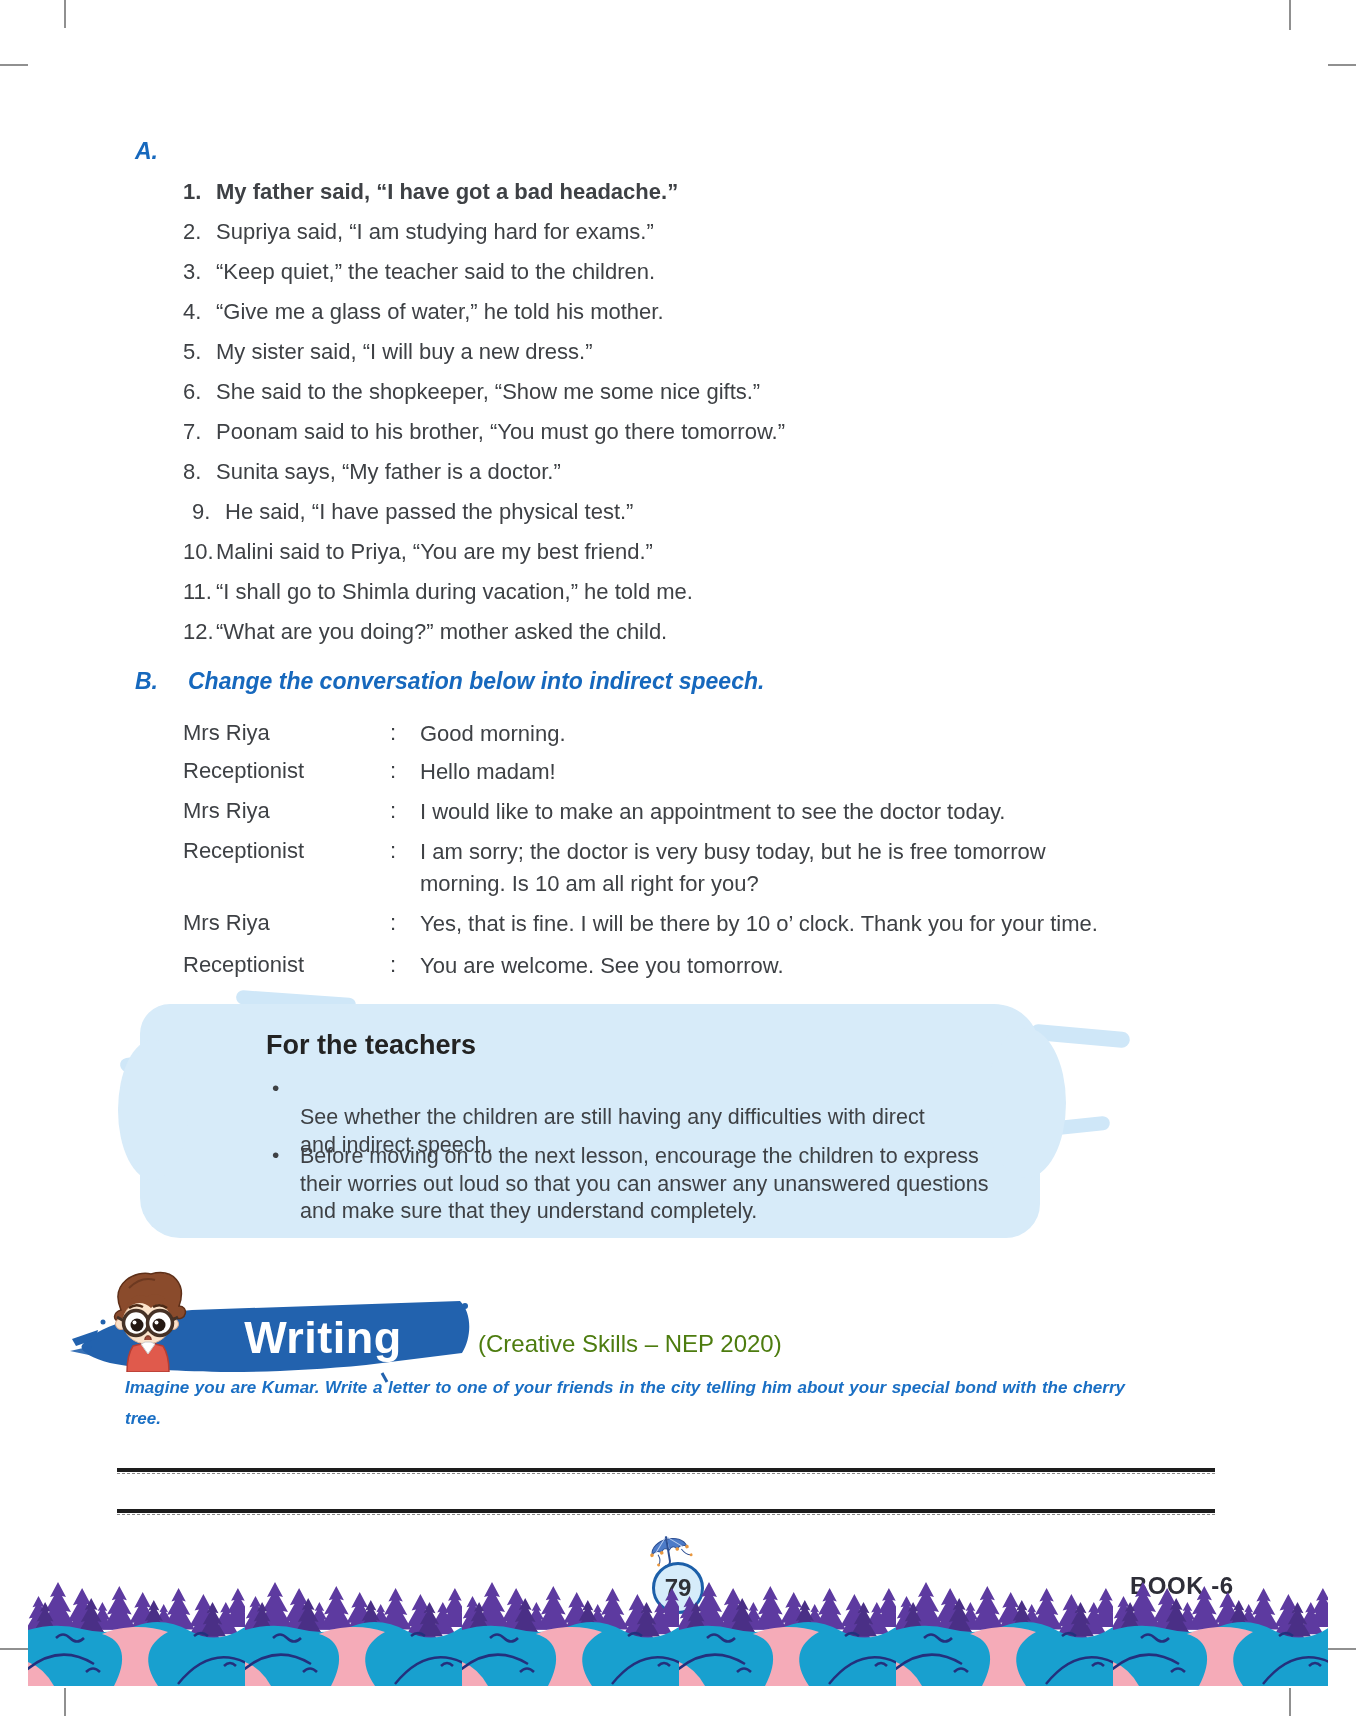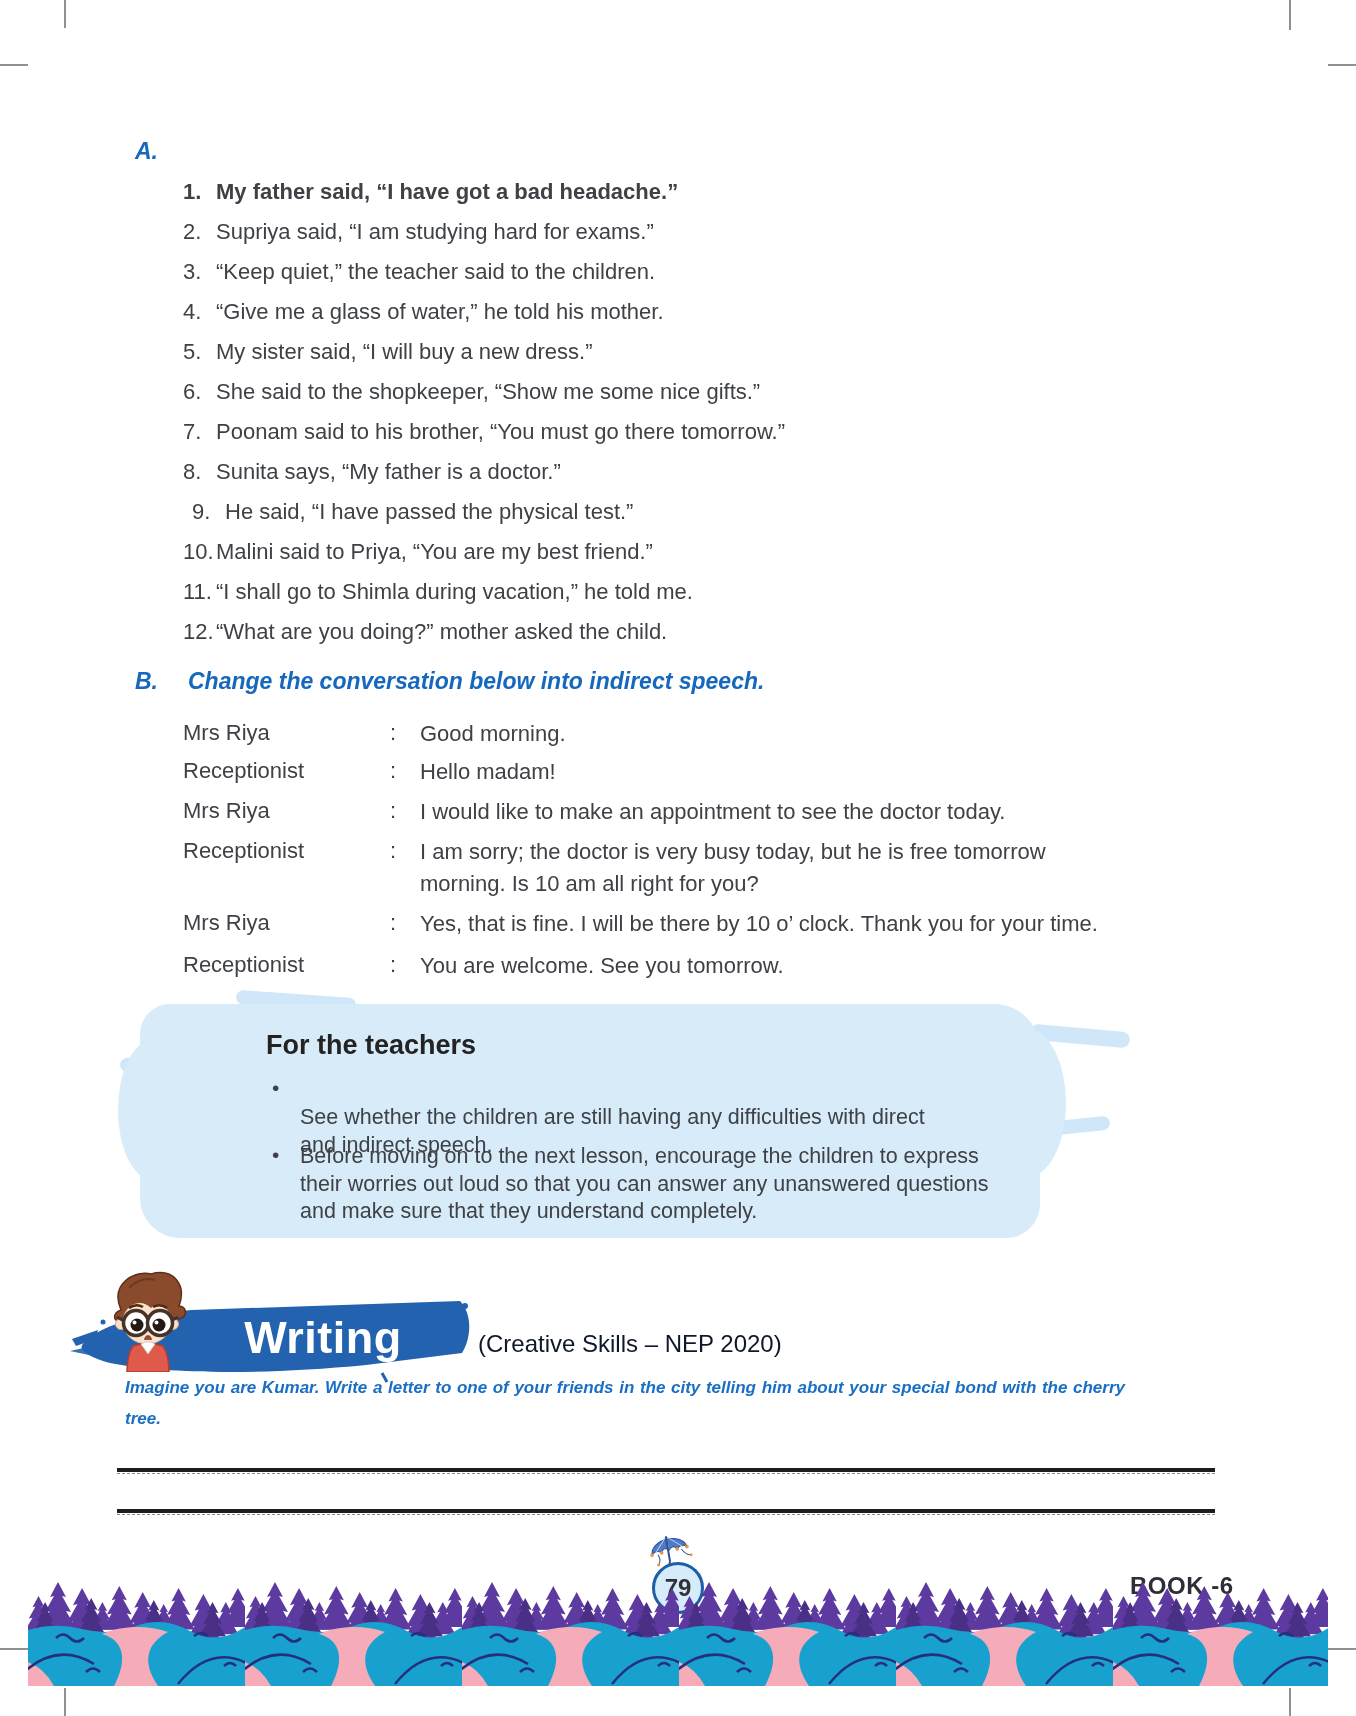--- a/index.html
+++ b/index.html
@@ -21,21 +21,21 @@
   #tbox{left:140px;top:1004px;width:900px;height:234px;background:#d7ebf9;border-radius:30px 46px 34px 40px;}
   #tbox:before{content:"";position:absolute;left:-22px;top:36px;width:70px;height:140px;background:#d7ebf9;border-radius:50%;}
   #tbox:after{content:"";position:absolute;right:-26px;top:24px;width:80px;height:150px;background:#d7ebf9;border-radius:50%;}
   .tstreak{background:#cfe7f8;border-radius:12px;}
   .tbox-title{position:absolute;left:126px;top:26px;font-size:27px;font-weight:bold;color:#232323;}
   .bullet-dot{position:absolute;left:132px;font-size:21px;}
   .bullet-text{position:absolute;left:160px;width:700px;font-size:21.5px;line-height:27.5px;color:#3e4145;}
   
   .banner-label{position:absolute;left:198px;top:1312px;width:250px;text-align:center;
                 font-size:45px;font-weight:bold;color:#ffffff;letter-spacing:0.5px;}
-  .subtitle{position:absolute;left:478px;top:1330px;font-size:24px;color:#0f172a;}
+  .subtitle{position:absolute;left:478px;top:1330px;font-size:24px;color:#4d7c0f;}
   .prompt{position:absolute;left:125px;top:1372px;width:1000px;font-size:17px;font-weight:bold;
           font-style:italic;color:#1a6fc4;line-height:31px;text-align:justify;}
   
   .ansline{position:absolute;left:117px;width:1098px;height:4px;background:#1d1d1d;}
   .ansline:after{content:"";position:absolute;left:0;top:5px;width:100%;border-top:1px dashed #8a8a8a;}
   
   .page-badge{position:absolute;left:652px;top:1562px;width:52px;height:52px;border-radius:50%;
               background:#d6ecfa;border:3px solid #1c5fa9;box-sizing:border-box;
               text-align:center;line-height:46px;font-size:24px;font-weight:bold;color:#2f3136;}
   .book-label{position:absolute;left:1130px;top:1572px;font-size:24px;font-weight:bold;color:#2e2e38;letter-spacing:0.5px;}

